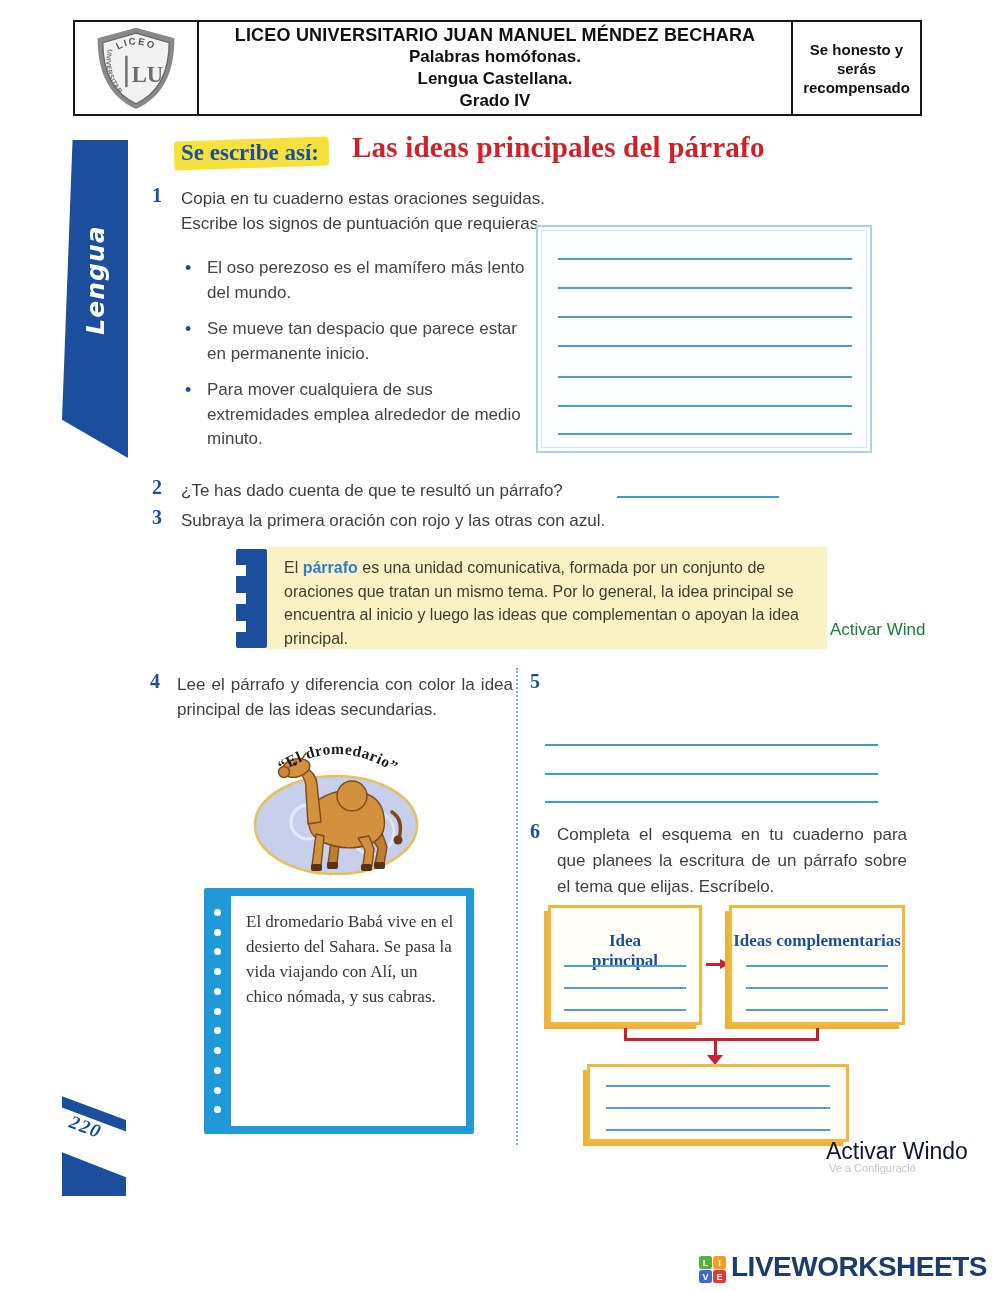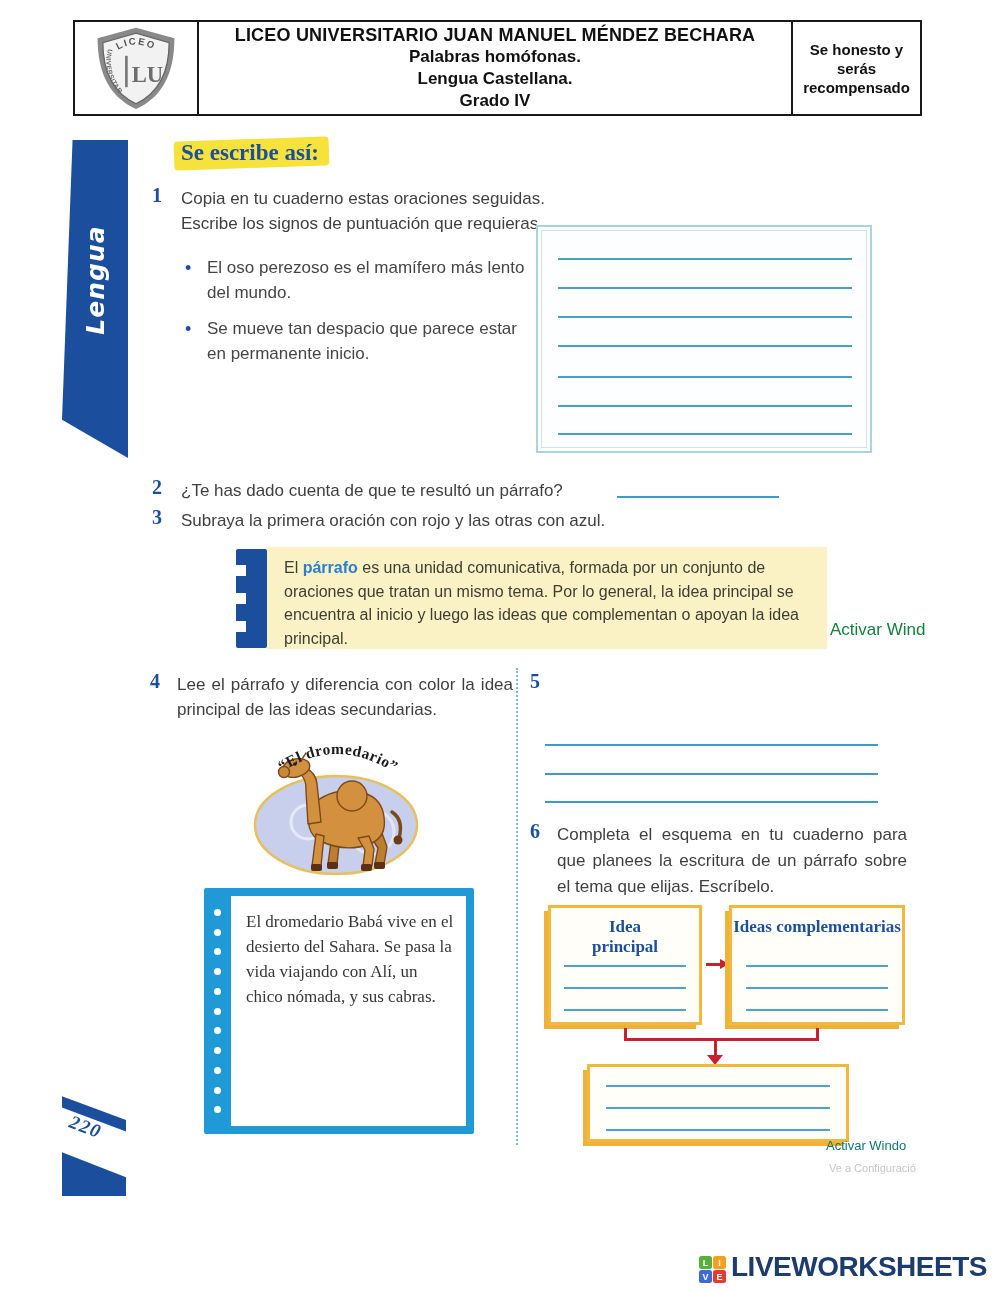--- a/index.html
+++ b/index.html
@@ -74,21 +74,21 @@
   .dots-col { width:27px; display:flex; flex-direction:column; justify-content:space-evenly; align-items:center; }
   .dots-col i { width:7px; height:7px; border-radius:50%; background:#fff; }
   .rb-content { flex:1; background:#fff; padding:13px 10px 8px 15px;
                 font-family:"Liberation Serif", serif; font-size:17px; line-height:25px; color:#363636; }
   .rb-content p { margin:0; }
   .rb-content p + p { margin-top:5px; }
 
   
   .scheme-box { position:absolute; box-sizing:border-box; border:3px solid #f2b83e; background:#fffef8;
                 box-shadow:-5px 5px 0 -1px #eeb23a; }
-  .scheme-title { padding-top:9px; text-align:center; font-family:"Liberation Serif", serif;
+  .scheme-title { padding-top:23px; text-align:center; font-family:"Liberation Serif", serif;
                   font-weight:bold; font-size:17px; line-height:20px; color:#1b4f9e; }
   .sline { position:absolute; height:2px; background:#4aa3cf; }
   .red { background:#c8202f; }
   .arrow-right { position:absolute; left:706px; top:963px; width:14px; height:3px; background:#c8202f; }
   .arrow-right::after { content:""; position:absolute; right:-9px; top:-4px; border-left:9px solid #c8202f;
                         border-top:5.5px solid transparent; border-bottom:5.5px solid transparent; }
   .arrow-head-down { position:absolute; left:707px; top:1055px; width:0; height:0;
                      border-left:8px solid transparent; border-right:8px solid transparent; border-top:10px solid #c8202f; }
 
   
@@ -139,27 +139,29 @@
   <div class="side-tab">
     <span>Lengua</span>
   </div>
   <div class="corner-tab">
     <div class="corner-stripe"></div>
     <div class="corner-num">220</div>
     <div class="corner-block"></div>
   </div>
 
   <div class="kicker">Se escribe así:</div>
+  <div class="main-title">Las ideas principales del párrafo</div>
 
   <div class="ex-num" style="left:152px; top:184px;">1</div>
   <div class="ex-text" style="left:181px; top:186px; width:400px;">Copia en tu cuaderno estas oraciones seguidas. Escribe los signos de puntuación que requieras.</div>
 
   <ul class="bullets">
     <li>El oso perezoso es el mamífero más lento del mundo.</li>
     <li>Se mueve tan despacio que parece estar en permanente inicio.</li>
+    <li>Para mover cualquiera de sus extremidades emplea alrededor de medio minuto.</li>
   </ul>
 
   <div class="writing-box">
     <div class="wline" style="top:31px;"></div>
     <div class="wline" style="top:60px;"></div>
     <div class="wline" style="top:89px;"></div>
     <div class="wline" style="top:118px;"></div>
     <div class="wline" style="top:149px;"></div>
     <div class="wline" style="top:178px;"></div>
     <div class="wline" style="top:206px;"></div>
@@ -268,21 +270,21 @@
   <div class="red" style="position:absolute; left:624px; top:1038px; width:195px; height:3px;"></div>
   <div class="red" style="position:absolute; left:714px; top:1038px; width:3px; height:18px;"></div>
   <div class="arrow-head-down"></div>
 
   <div class="scheme-box" style="left:587px; top:1064px; width:262px; height:78px;">
     <div class="sline" style="left:16px; right:16px; top:18px;"></div>
     <div class="sline" style="left:16px; right:16px; top:40px;"></div>
     <div class="sline" style="left:16px; right:16px; top:62px;"></div>
   </div>
 
-  <div class="wm" style="left:826px; top:1138px; font-size:13px; color:#0f766e;">Activar Windo</div>
+  <div class="wm" style="left:826px; top:1138px; font-size:23px; color:#0f172a;">Activar Windo</div>
   <div class="wm" style="left:829px; top:1162px; font-size:11px; color:#c6c6c6;">Ve a Configuració</div>
 
   <div class="brand-icon">
     <b class="sq-l">L</b>
     <b class="sq-i">I</b>
     <b class="sq-v">V</b>
     <b class="sq-e">E</b>
   </div>
   <div class="brand-text">LIVEWORKSHEETS</div>
 

